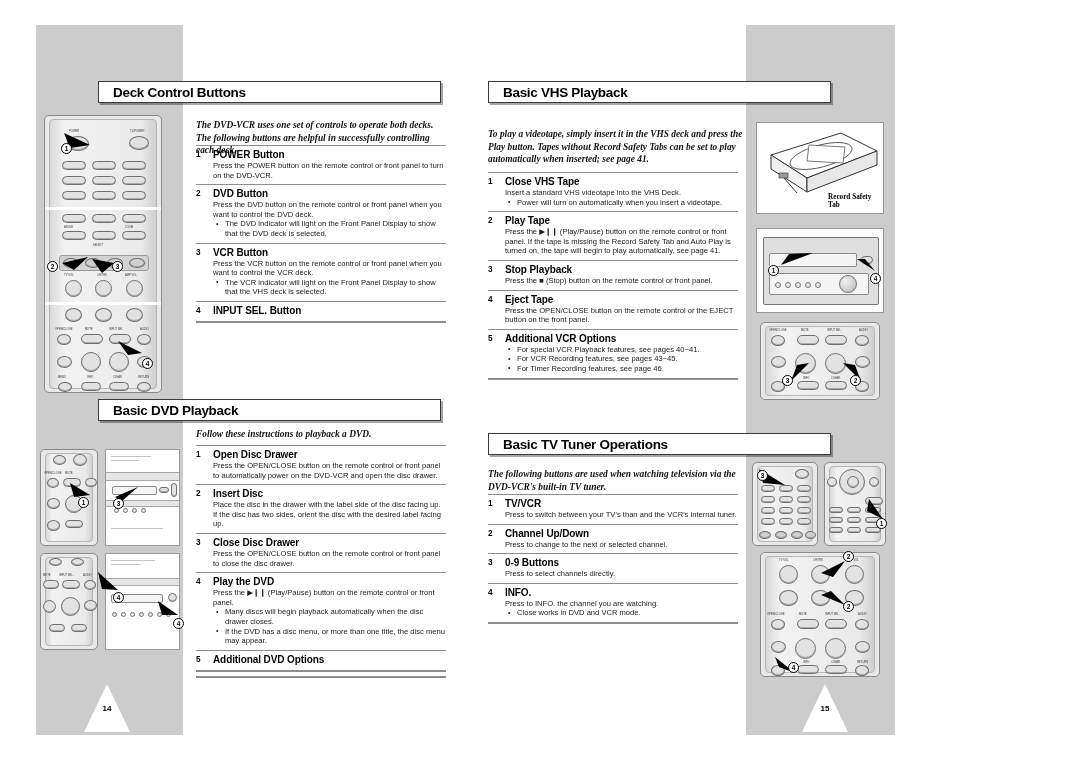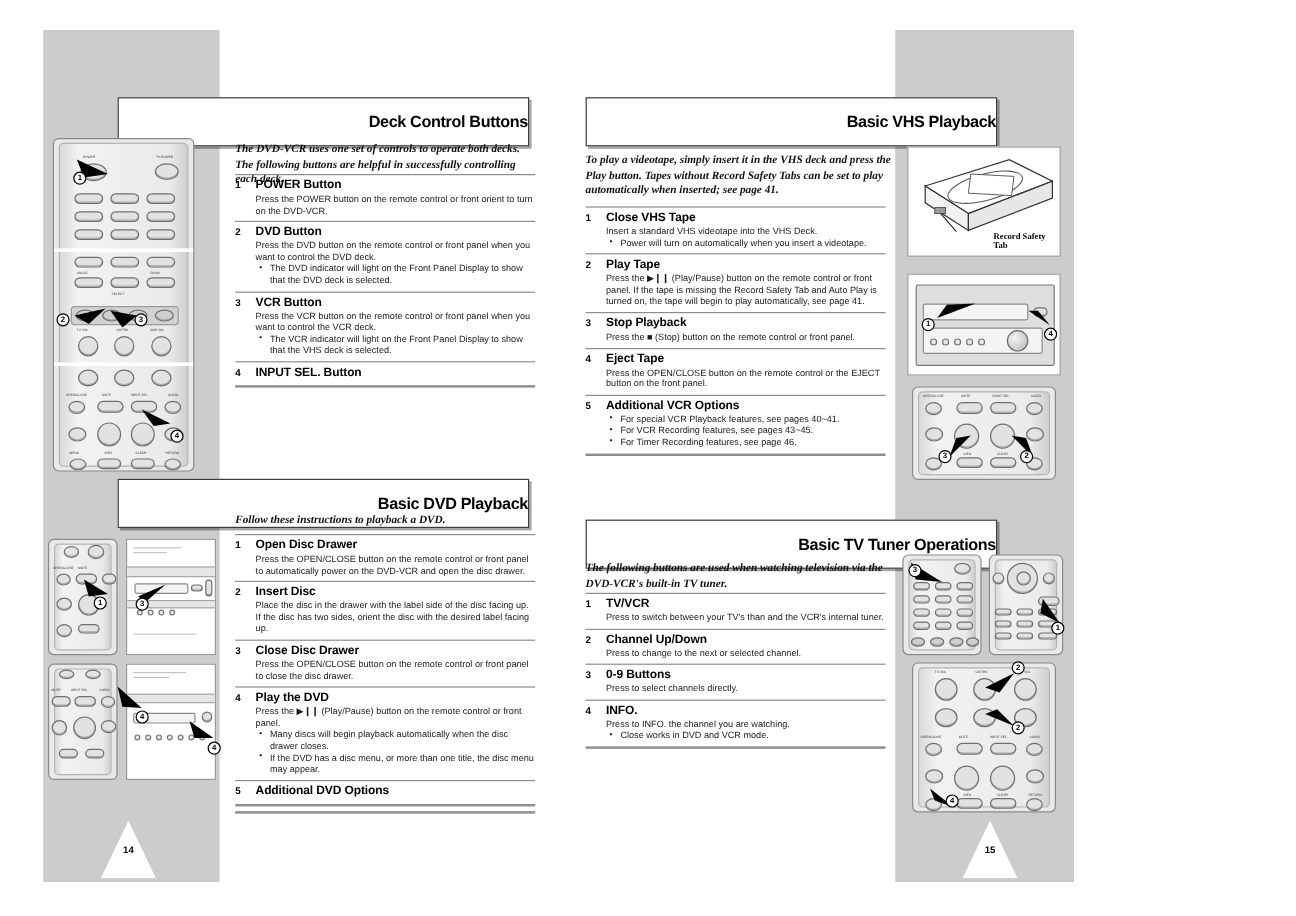--- a/index.html
+++ b/index.html
@@ -36,28 +36,27 @@
     font-weight: bold;
     color: #000;
     padding-top: 20px;
   }
   .page-num.left  { left: 84px;  top: 684px; }
   .page-num.right { left: 802px; top: 684px; }
 
   
   .sec-head {
     position: absolute;
-    height: 41px;
+    height: 22px;
     background: #ffffff;
     border: 1px solid #3a3a3a;
     box-shadow: 2px 2px 0 rgba(0,0,0,0.35);
     display: flex;
     align-items: center;
     padding-left: 14px;
-    justify-content: flex-end;
   }
   .sec-head span {
     font-size: 13.5px;
     font-weight: bold;
     letter-spacing: -0.3px;
     color: #000;
   }
 
   
   .intro {
@@ -245,21 +244,21 @@
     <span>Deck Control Buttons</span>
   </div>
 
   <div class="intro" style="left:196px; top:119px; width:250px;">The DVD-VCR uses one set of controls to operate both decks. The following buttons are helpful in successfully controlling each deck.</div>
 
   <div class="steps" id="steps-deck-control" style="left:196px; top:145px; width:250px;">
       <div class="step">
         <div class="step-num">1</div>
         <div class="step-body">
           <div class="step-title">POWER Button</div>
-          <div class="step-text">Press the POWER button on the remote control or front orient to turn on the DVD-VCR.</div>
+          <div class="step-text">Press the POWER button on the remote control or front panel to turn on the DVD-VCR.</div>
         </div>
       </div>
       <div class="step">
         <div class="step-num">2</div>
         <div class="step-body">
           <div class="step-title">DVD Button</div>
           <div class="step-text">Press the DVD button on the remote control or front panel when you want to control the DVD deck.</div>
           <ul class="bullets">
             <li>The DVD indicator will light on the Front Panel Display to show that the DVD deck is selected.</li>
           </ul>

